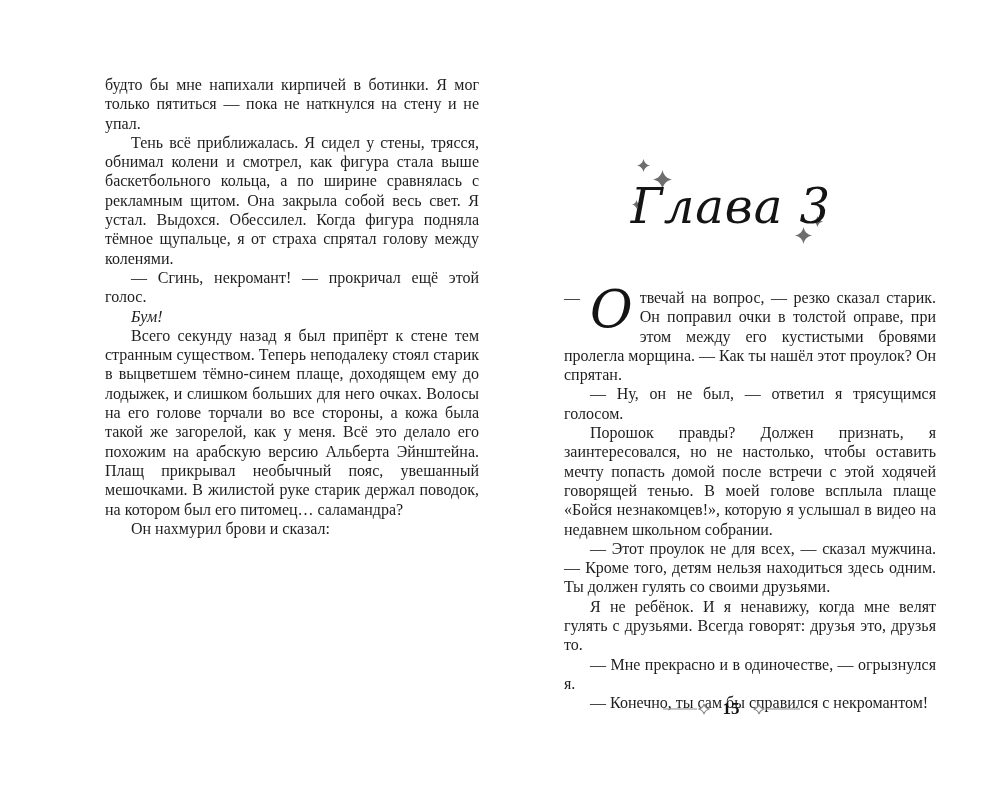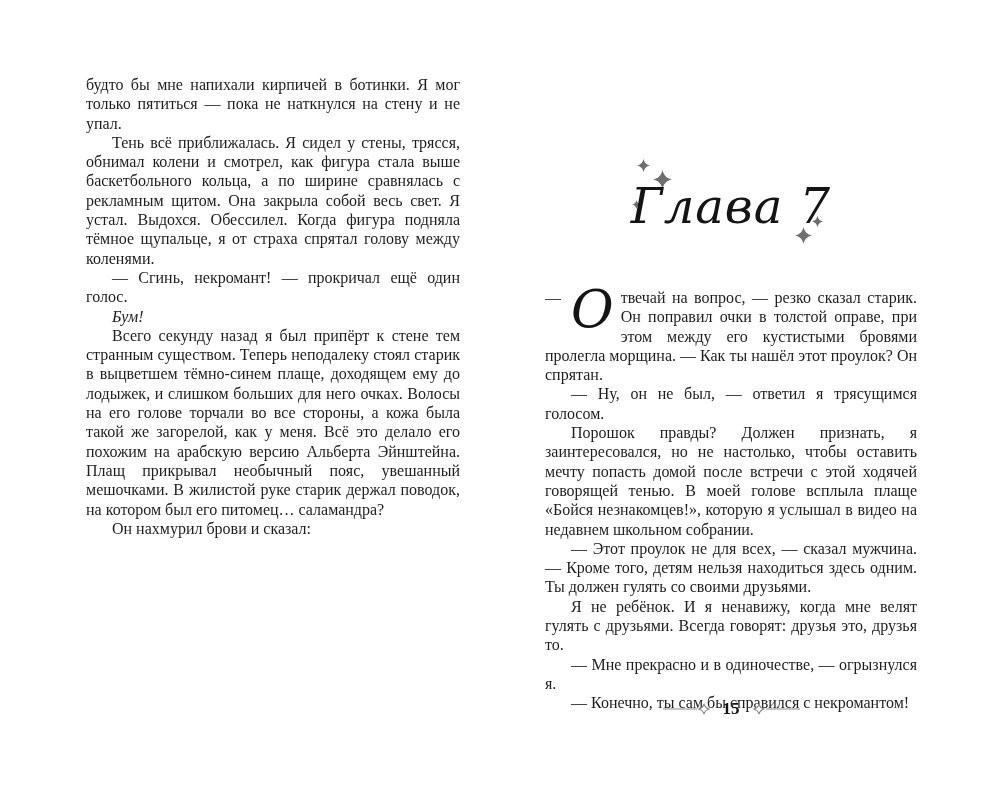--- a/index.html
+++ b/index.html
@@ -10,20 +10,21 @@
     font-family:"Liberation Serif","DejaVu Serif",serif;
     color:#1e1e1e;
     overflow:hidden;
   }
   .textcol{
     position:absolute;
     text-align:justify;
     font-size:16px;
     line-height:19.3px;
     hyphens:auto;
+    margin-left:19px;
     -webkit-hyphens:auto;
   }
   .textcol p{margin:0;padding:0;}
   .textcol p.ind{text-indent:26px;}
   .textcol p.it{font-style:italic;}
   .left-col{left:86px;top:75px;width:374px;}
   .right-col{left:545px;top:288px;width:372px;}
 
   .chapter-title{
     position:absolute;left:545px;top:178px;width:372px;
@@ -55,21 +56,21 @@
   .orn path{fill:#ffffff;stroke:#8a8a8a;stroke-width:1.1;}
 </style>
 </head>
 <body>
 
 <div class="book">
 
   <div class="textcol left-col" id="left-col">
       <p class="">будто бы мне напихали кирпичей в ботинки. Я мог только пятиться — пока не наткнулся на стену и не упал.</p>
       <p class="ind">Тень всё приближалась. Я сидел у стены, трясся, обнимал колени и смотрел, как фигура стала выше баскетбольного кольца, а по ширине сравнялась с рекламным щитом. Она закрыла собой весь свет. Я устал. Выдохся. Обессилел. Когда фигура подняла тёмное щупальце, я от страха спрятал голову между коленями.</p>
-      <p class="ind">— Сгинь, некромант! — прокричал ещё один голос.</p>
+      <p class="ind">— Сгинь, некромант! — прокричал ещё этой голос.</p>
       <p class="ind it">Бум!</p>
       <p class="ind">Всего секунду назад я был припёрт к стене тем странным существом. Теперь неподалеку стоял старик в выцветшем тёмно-синем плаще, доходящем ему до лодыжек, и слишком больших для него очках. Волосы на его голове торчали во все стороны, а кожа была такой же загорелой, как у меня. Всё это делало его похожим на арабскую версию Альберта Эйнштейна. Плащ прикрывал необычный пояс, увешанный мешочками. В жилистой руке старик держал поводок, на котором был его питомец… саламандра?</p>
       <p class="ind">Он нахмурил брови и сказал:</p>
     </div>
 
   <span class="sparkle" style="left:637px;top:159px;">
     <svg width="13" height="13" viewBox="0 0 24 24">
         <path d="M12 0C13.5 6.8 17.2 10.5 24 12C17.2 13.5 13.5 17.2 12 24C10.5 17.2 6.8 13.5 0 12C6.8 10.5 10.5 6.8 12 0Z"></path>
       </svg>
   </span>
@@ -87,21 +88,21 @@
     <svg width="11" height="11" viewBox="0 0 24 24">
         <path d="M12 0C13.5 6.8 17.2 10.5 24 12C17.2 13.5 13.5 17.2 12 24C10.5 17.2 6.8 13.5 0 12C6.8 10.5 10.5 6.8 12 0Z"></path>
       </svg>
   </span>
   <span class="sparkle" style="left:795px;top:227px;">
     <svg width="17" height="17" viewBox="0 0 24 24">
         <path d="M12 0C13.5 6.8 17.2 10.5 24 12C17.2 13.5 13.5 17.2 12 24C10.5 17.2 6.8 13.5 0 12C6.8 10.5 10.5 6.8 12 0Z"></path>
       </svg>
   </span>
 
-  <h1 class="chapter-title">Глава 7</h1>
+  <h1 class="chapter-title">Глава 3</h1>
 
   <div class="textcol right-col" id="right-col">
       <p class=""><span class="lead-dash">—</span><span class="dropcap">О</span>твечай на вопрос, — резко сказал старик. Он поправил очки в толстой оправе, при этом между его кустистыми бровями пролегла морщина. — Как ты нашёл этот проулок? Он спрятан.</p>
       <p class="ind">— Ну, он не был, — ответил я трясущимся голосом.</p>
       <p class="ind">Порошок правды? Должен признать, я заинтересовался, но не настолько, чтобы оставить мечту попасть домой после встречи с этой ходячей говорящей тенью. В моей голове всплыла плаще «Бойся незнакомцев!», которую я услышал в видео на недавнем школьном собрании.</p>
       <p class="ind">— Этот проулок не для всех, — сказал мужчина. — Кроме того, детям нельзя находиться здесь одним. Ты должен гулять со своими друзьями.</p>
       <p class="ind">Я не ребёнок. И я ненавижу, когда мне велят гулять с друзьями. Всегда говорят: друзья это, друзья то.</p>
       <p class="ind">— Мне прекрасно и в одиночестве, — огрызнулся я.</p>
       <p class="ind">— Конечно, ты сам бы справился с некромантом!</p>
     </div>

